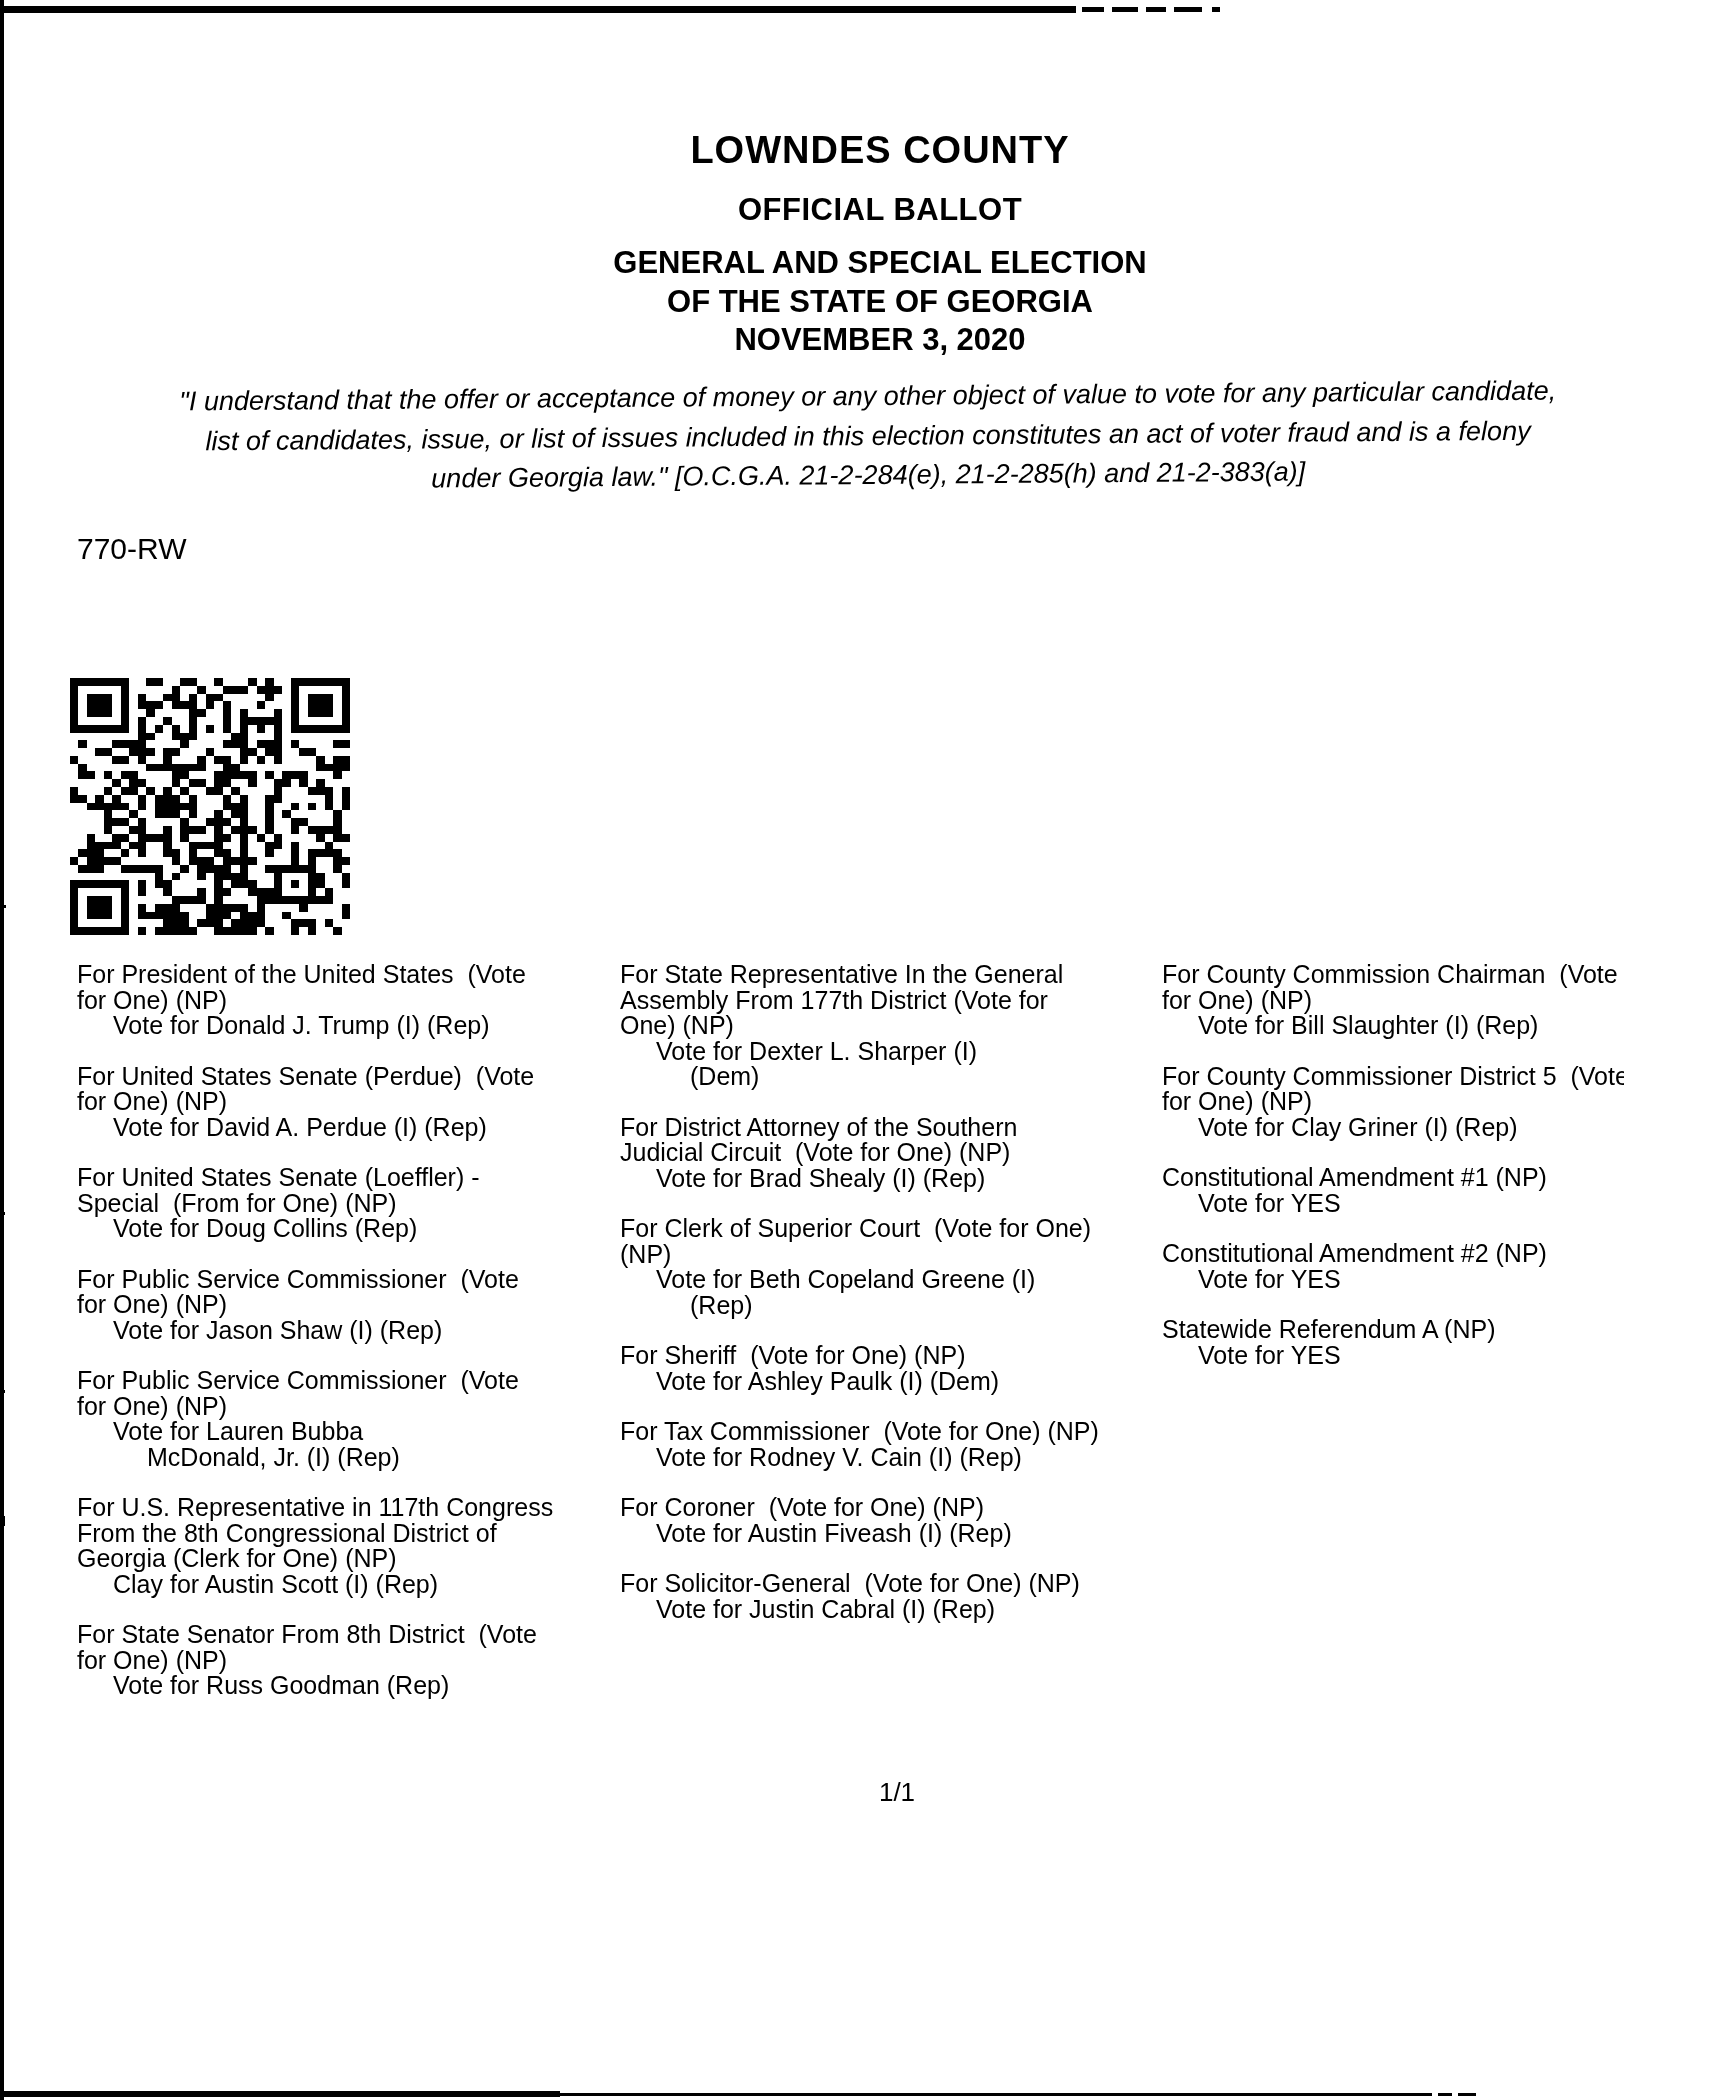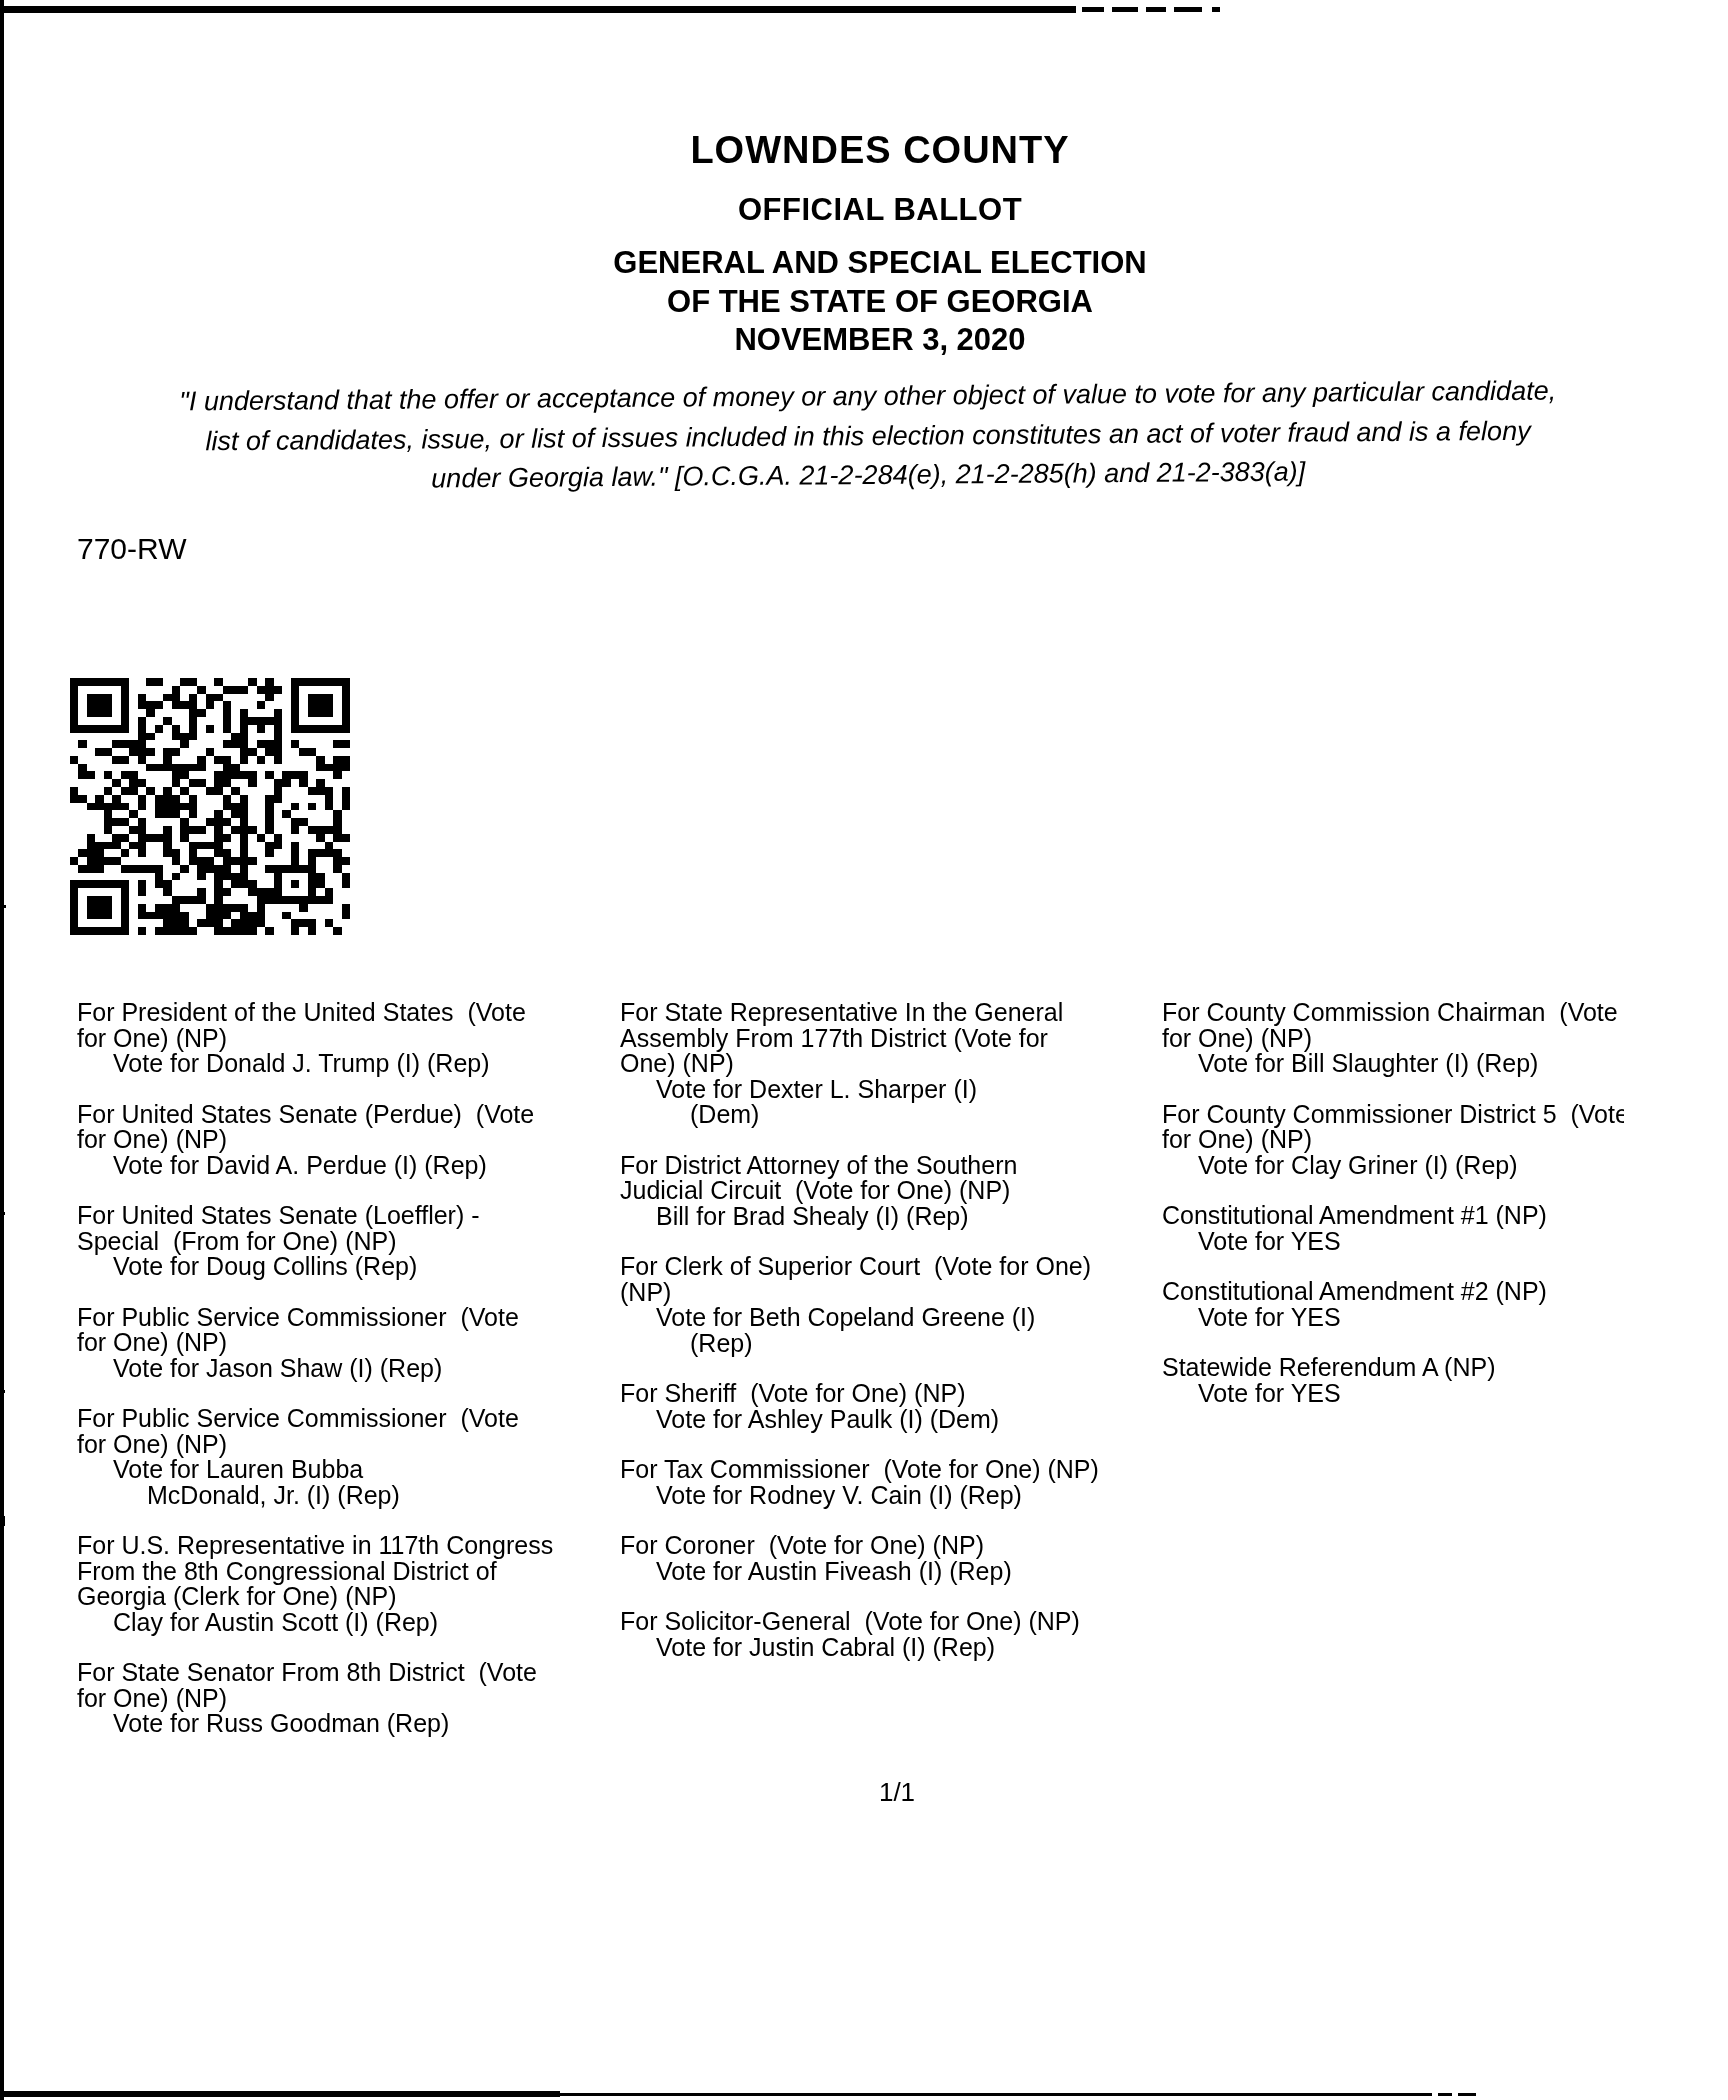--- a/index.html
+++ b/index.html
@@ -14,21 +14,21 @@
   #t-el1{top:286px;font-size:31px;}
   #t-el2{top:324px;font-size:31px;}
   
   .disclaimer{position:absolute;left:0;top:377px;width:1736px;text-align:center;
               font-style:italic;font-size:27px;line-height:39.5px;transform:rotate(-0.45deg);}
   
   .precinct{position:absolute;left:77px;top:534px;font-size:30px;line-height:1;}
   
   #qr{position:absolute;left:70px;top:678px;}
   
-  .col{position:absolute;top:1000px;font-size:25px;line-height:25.5px;}
+  .col{position:absolute;top:962px;font-size:25px;line-height:25.5px;}
   .col-0{left:77px;width:545px;}
   .col-1{left:620px;width:545px;}
   .col-2{left:1162px;width:600px;}
   .contest{margin-bottom:25px;}
   .t-line,.c-line{white-space:pre;}
   .c-first{padding-left:36px;}
   .c-cont{padding-left:70px;}
   
   .footer{position:absolute;left:0;top:1779px;width:1794px;text-align:center;font-size:26px;line-height:1;}
 </style>
@@ -115,21 +115,21 @@
         <div class="contest">
           <div class="t-line">For State Representative In the General</div>
           <div class="t-line">Assembly From 177th District (Vote for</div>
           <div class="t-line">One) (NP)</div>
           <div class="c-line c-first">Vote for Dexter L. Sharper (I)</div>
           <div class="c-line c-cont">(Dem)</div>
         </div>
         <div class="contest">
           <div class="t-line">For District Attorney of the Southern</div>
           <div class="t-line">Judicial Circuit  (Vote for One) (NP)</div>
-          <div class="c-line c-first">Bill for Brad Shealy (I) (Rep)</div>
+          <div class="c-line c-first">Vote for Brad Shealy (I) (Rep)</div>
         </div>
         <div class="contest">
           <div class="t-line">For Clerk of Superior Court  (Vote for One)</div>
           <div class="t-line">(NP)</div>
           <div class="c-line c-first">Vote for Beth Copeland Greene (I)</div>
           <div class="c-line c-cont">(Rep)</div>
         </div>
         <div class="contest">
           <div class="t-line">For Sheriff  (Vote for One) (NP)</div>
           <div class="c-line c-first">Vote for Ashley Paulk (I) (Dem)</div>

